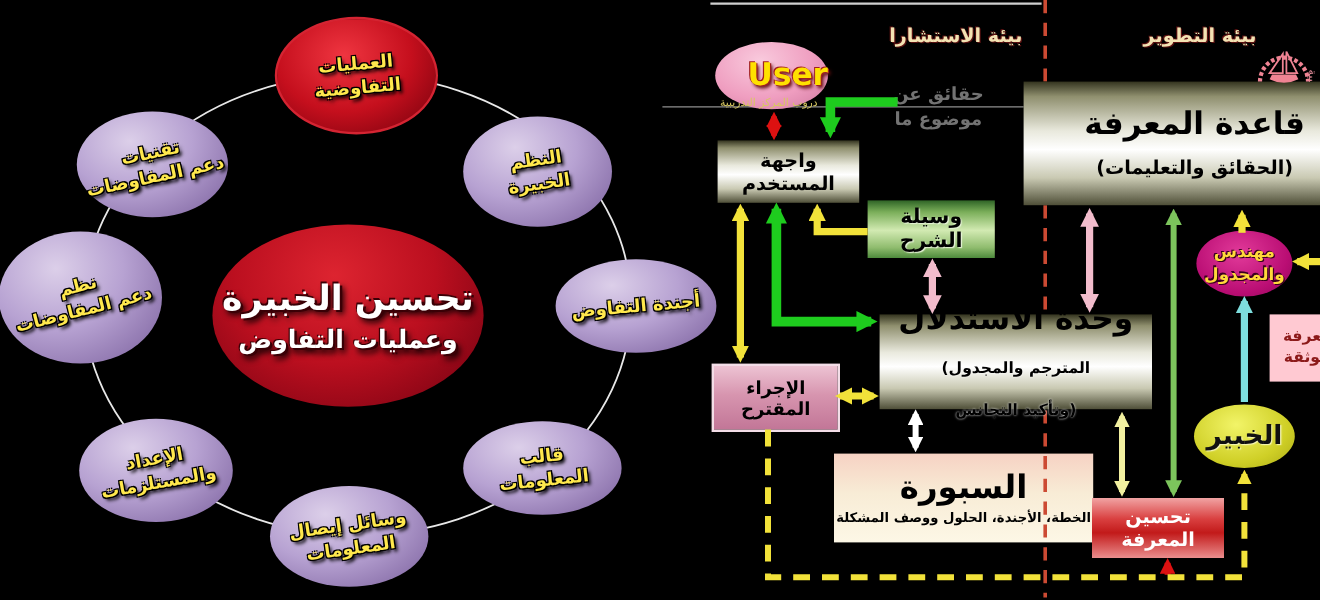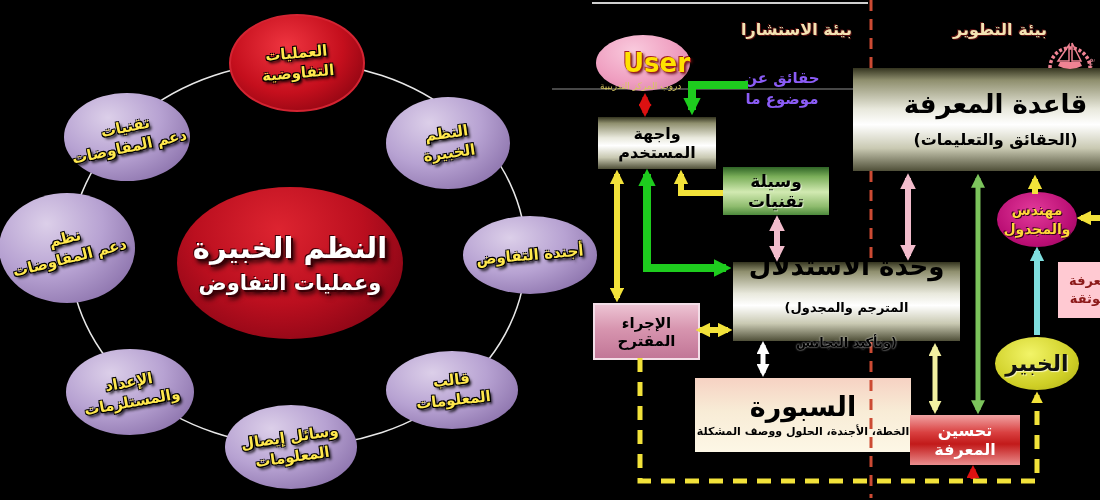--- a/index.html
+++ b/index.html
@@ -50,21 +50,21 @@
   .user-text{color:#ffe100;font-size:26px;font-weight:bold;
     text-shadow:1px 1px 0 #a02020,-1px -1px 0 #a02020,2px 2px 3px #601010;}
   .eng-ellipse{background:radial-gradient(ellipse at 45% 35%,#e23a9a 0%,#b90d73 65%,#860a56 100%);}
   .eng-text{color:#ffd93a;font-size:14px;font-weight:bold;line-height:1.3;
     text-shadow:1px 1px 0 #3a001f,-1px -1px 0 #3a001f;}
   .eng-text span{display:block;}
   .exp-ellipse{background:radial-gradient(ellipse at 42% 32%,#f2f468 0%,#cfcf26 62%,#a9a916 100%);}
   .exp-text{color:#111;font-size:22px;font-weight:bold;text-shadow:1px 1px 1px #f8f8c0;}
   .box-title-lg{font-size:26px;font-weight:bold;line-height:1.1;}
   .box-sub{font-size:16px;font-weight:bold;}
-  .facts{position:absolute;z-index:2;color:#8b5cf6;font-size:15px;font-weight:bold;line-height:1.4;
+  .facts{position:absolute;z-index:2;color:#737373;font-size:15px;font-weight:bold;line-height:1.4;
     text-align:center;text-shadow:1px 1px 0 #000,-1px -1px 0 #000;}
   .facts span{display:block;}
   .wmark{position:absolute;z-index:2;color:#d8c860;font-size:9px;white-space:nowrap;}
   .wmark-v{position:absolute;z-index:2;color:#e8909e;font-size:9px;writing-mode:vertical-rl;}
   .doc-text{color:#8c1a1a;font-size:13px;font-weight:bold;line-height:1.4;}
   .doc-text span{display:block;}
 </style>
 </head>
 <body>
 
@@ -120,21 +120,21 @@
     </div>
   </div>
   <div class="node node-purple" style="left:64px;top:93px;width:126px;height:88px;">
     <div class="node-text" style="transform:rotate(-12deg);">
       <span>تقنيات</span>
       <span>دعم المفاوضات</span>
     </div>
   </div>
   <div class="node node-center" style="left:177px;top:187px;width:226px;height:152px;">
     <div class="center-text">
-      <span class="l1">النظم الخبيرة</span>
+      <span class="l1">تحسين الخبيرة</span>
       <span class="l2">وعمليات التفاوض</span>
     </div>
   </div>
 
   <div class="hdr" style="left:713px;top:20px;">بيئة الاستشارا</div>
   <div class="hdr" style="left:925px;top:20px;">بيئة التطوير</div>
 
   <div class="ellipse user-ellipse" style="left:596px;top:35px;width:94px;height:56px;">
     <div class="user-text">User</div>
   </div>
@@ -145,21 +145,21 @@
   <div class="facts" style="left:742px;top:68px;width:80px;">
     <span>حقائق عن</span>
     <span>موضوع ما</span>
   </div>
 
   <div class="rbox olive" style="left:598px;top:117px;width:118px;height:52px;">
     <div style="font-size:16px;font-weight:bold;">واجهة المستخدم</div>
   </div>
 
   <div class="rbox greenbox" style="left:723px;top:167px;width:106px;height:48px;">
-    <div style="font-size:17px;font-weight:bold;text-shadow:1px 1px 1px #eaf5dd;">وسيلة تقنيات</div>
+    <div style="font-size:17px;font-weight:bold;text-shadow:1px 1px 1px #eaf5dd;">وسيلة الشرح</div>
   </div>
 
   <div class="rbox olive" style="left:853px;top:68px;width:237px;height:103px;padding-left:24px;">
     <div class="box-title-lg">قاعدة المعرفة</div>
     <div class="box-sub" style="margin-top:12px;">(الحقائق والتعليمات)</div>
   </div>
 
   <div class="rbox olive" style="left:733px;top:262px;width:227px;height:79px;gap:20px;">
     <div class="box-title-lg">وحدة الاستدلال</div>
     <div style="font-size:13px;font-weight:bold;line-height:1.15;text-shadow:0 0 2px #fff;">(المترجم والمجدول</div>

